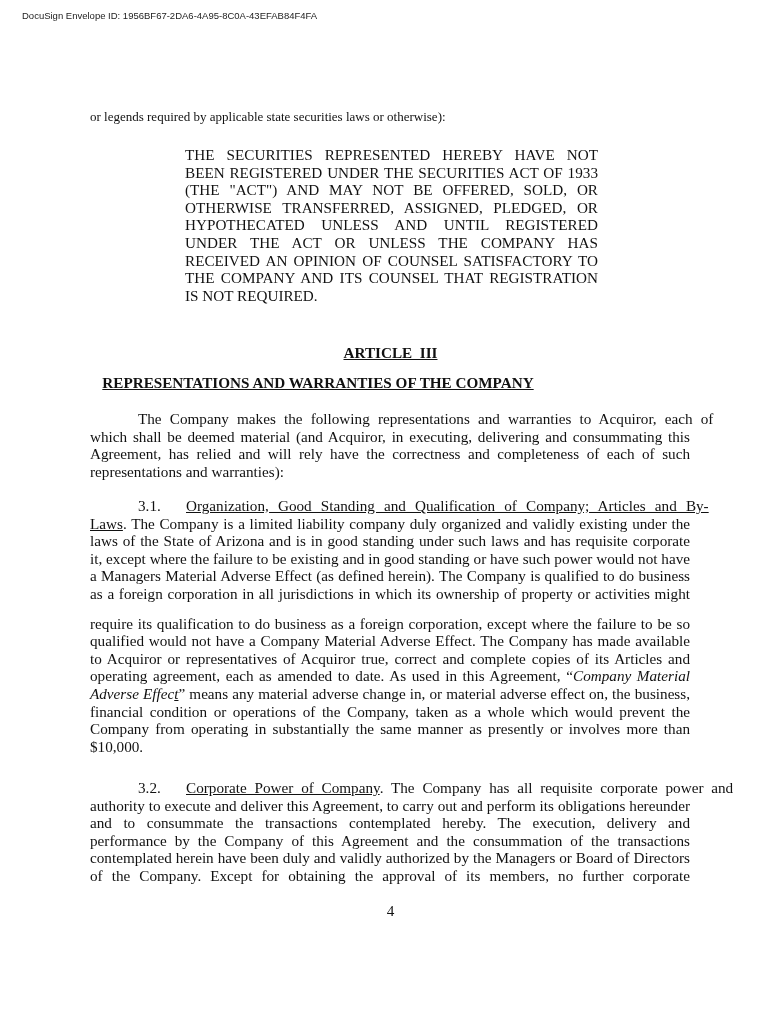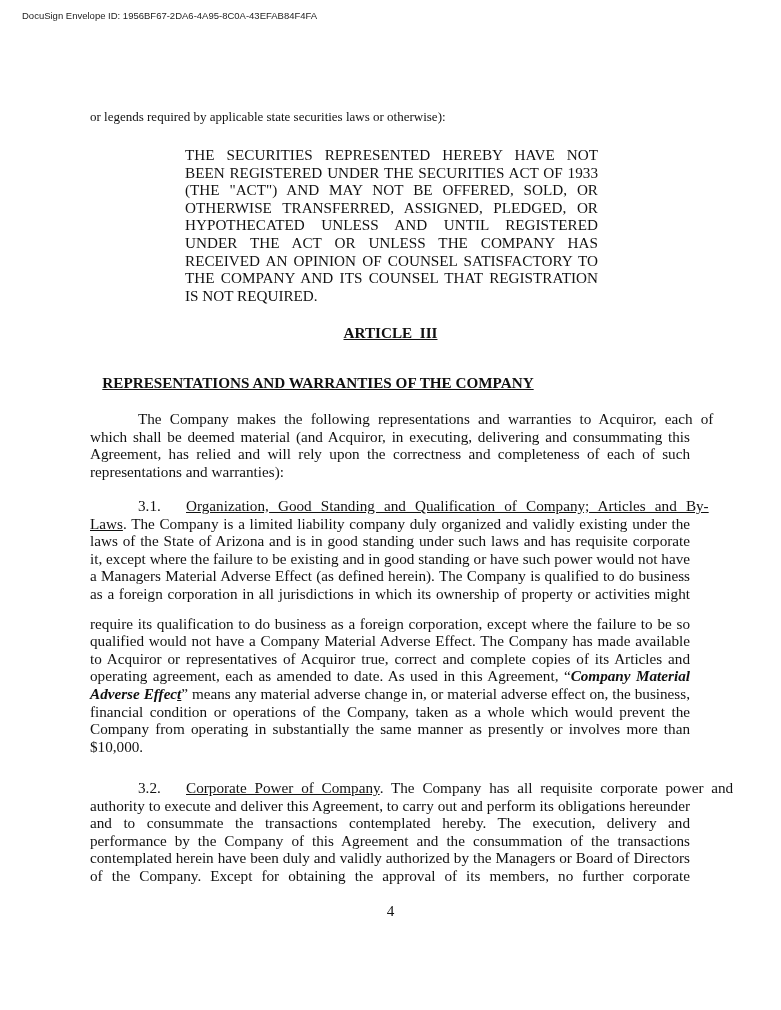--- a/index.html
+++ b/index.html
@@ -18,38 +18,38 @@
     font-size: 13px; line-height: 18px; white-space: nowrap;
   }
   .legend {
     position: absolute; left: 185px; top: 146px; width: 413px;
     font-size: 15.2px; line-height: 17.6px; text-align: justify;
     text-align-last: left;
   }
   .legend .l { display: block; text-align: justify; text-align-last: justify; }
   .legend .l.last { text-align-last: left; }
   .article-num {
-    position: absolute; left: 0; width: 781px; top: 324px; text-align: center;
+    position: absolute; left: 0; width: 781px; top: 344px; text-align: center;
     font-weight: bold; font-size: 15.2px; text-decoration: underline;
     white-space: pre;
   }
   .article-title {
     position: absolute; left: 0; width: 636px; top: 374px; text-align: center;
     font-weight: bold; font-size: 15.2px; text-decoration: underline;
   }
   .para {
     position: absolute; left: 90px; width: 600px;
     font-size: 15.2px; line-height: 17.6px;
   }
   .para .l { display: block; text-align: justify; text-align-last: justify; white-space: nowrap; }
   .para .l.nj { text-align-last: left; }
   .num { display: inline-block; width: 48px; }
   .ind { display: inline-block; width: 48px; }
   u { text-decoration: underline; }
-  .def { font-weight: bold; font-style: italic; }
+  .def { font-weight: normal; font-style: italic; }
   .page-number {
     position: absolute; left: 0; width: 781px; top: 902px; text-align: center;
     font-size: 15.2px;
   }
 </style>
 </head>
 <body>
 
 <div class="envelope">DocuSign Envelope ID: 1956BF67-2DA6-4A95-8C0A-43EFAB84F4FA</div>
 
@@ -66,21 +66,21 @@
   <span class="l" style="white-space: nowrap; display: block;">THE COMPANY AND ITS COUNSEL THAT REGISTRATION</span>
   <span class="l last">IS NOT REQUIRED.</span>
 </div>
 
 <div class="article-num">ARTICLE  III</div>
 <div class="article-title">REPRESENTATIONS AND WARRANTIES OF THE COMPANY</div>
 
 <div class="para" style="top:410px">
   <span class="l" style="white-space: nowrap; display: block; word-spacing: 4.36364px;"><span class="ind"></span><span>The Company makes the following representations and warranties to Acquiror, each of</span></span>
   <span class="l" style="white-space: nowrap; display: block;">which shall be deemed material (and Acquiror, in executing, delivering and consummating this</span>
-  <span class="l" style="white-space: nowrap; display: block;">Agreement, has relied and will rely upon the correctness and completeness of each of such</span>
+  <span class="l" style="white-space: nowrap; display: block;">Agreement, has relied and will rely have the correctness and completeness of each of such</span>
   <span class="l nj">representations and warranties):</span>
 </div>
 
 <div class="para" style="top:497px">
   <span class="l" style="white-space: nowrap; display: block; word-spacing: 5.33333px;"><span class="ind"></span><span class="num">3.1.</span><u>Organization, Good Standing and Qualification of Company; Articles and By-</u></span>
   <span class="l" style="white-space: nowrap; display: block;"><u>Laws</u><span>.  The Company is a limited liability company duly organized and validly existing under the</span></span>
   <span class="l" style="white-space: nowrap; display: block;">laws of the State of Arizona and is in good standing under such laws and has requisite corporate</span>
   <span class="l" style="white-space: nowrap; display: block;">it, except where the failure to be existing and in good standing or have such power would not have</span>
   <span class="l" style="white-space: nowrap; display: block;">a Managers Material Adverse Effect (as defined herein).  The Company is qualified to do business</span>
   <span class="l" style="white-space: nowrap; display: block;">as a foreign corporation in all jurisdictions in which its ownership of property or activities might</span>

